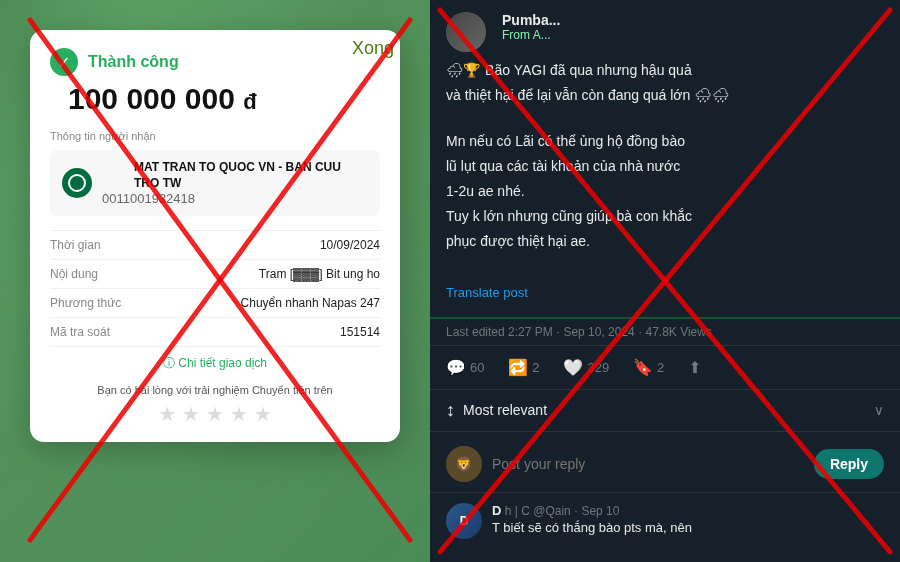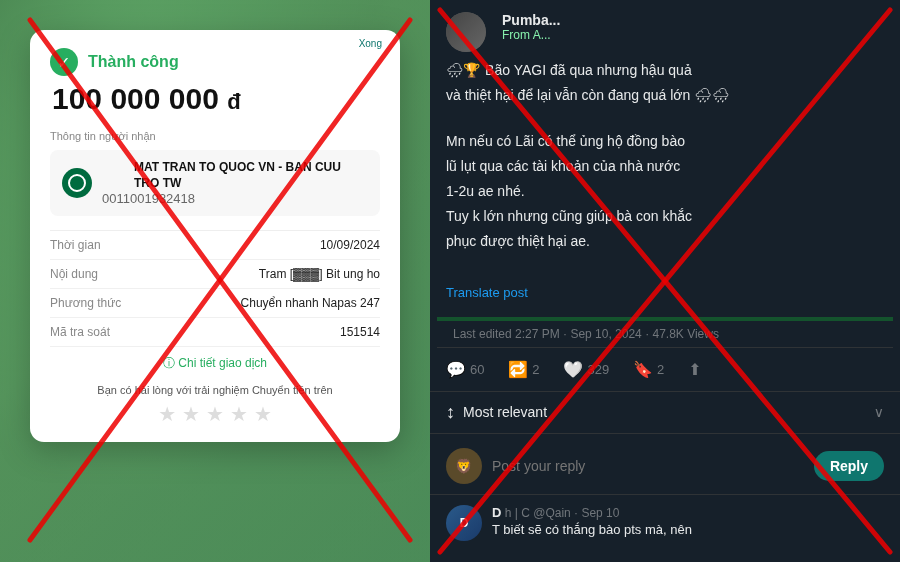--- a/index.html
+++ b/index.html
@@ -36,23 +36,23 @@
       background: #fff;
       border-radius: 14px;
       padding: 18px 20px 16px 20px;
       box-shadow: 0 8px 32px rgba(0,0,0,0.25);
       z-index: 2;
     }
 
     .xong-btn {
       position: absolute;
       top: 8px;
-      right: 18px;
-      color: #0f766e;
-      font-size: 10px;
+      right: 6px;
+      color: #4d7c0f;
+      font-size: 18px;
       z-index: 3;
     }
 
     .success-header {
       display: flex;
       align-items: center;
       gap: 10px;
       margin-bottom: 6px;
     }
 
@@ -74,20 +74,21 @@
       font-size: 16px;
       font-weight: 600;
     }
 
     .amount-row {
       font-size: 30px;
       font-weight: 700;
       color: #111;
       margin-bottom: 14px;
       padding-left: 2px;
+      margin-left: 16px;
     }
 
     .amount-currency {
       font-size: 22px;
       font-weight: 600;
     }
 
     .section-label {
       font-size: 11px;
       color: #888;
@@ -278,23 +279,23 @@
       color: #1d9bf0;
       font-size: 13px;
       margin-top: 6px;
       display: block;
     }
 
     .tweet-stats-bar {
       padding: 6px 16px;
       font-size: 12px;
       color: #71767b;
-      border-top: 4px solid #14532d;
+      border-top: 2px solid #14532d;
       border-bottom: 1px solid #2f3336;
-      margin: 4px 7px;
+      margin: 4px 0;
     }
 
     .tweet-actions {
       display: flex;
       padding: 8px 16px;
       gap: 24px;
       align-items: center;
     }
 
     .action-item {

